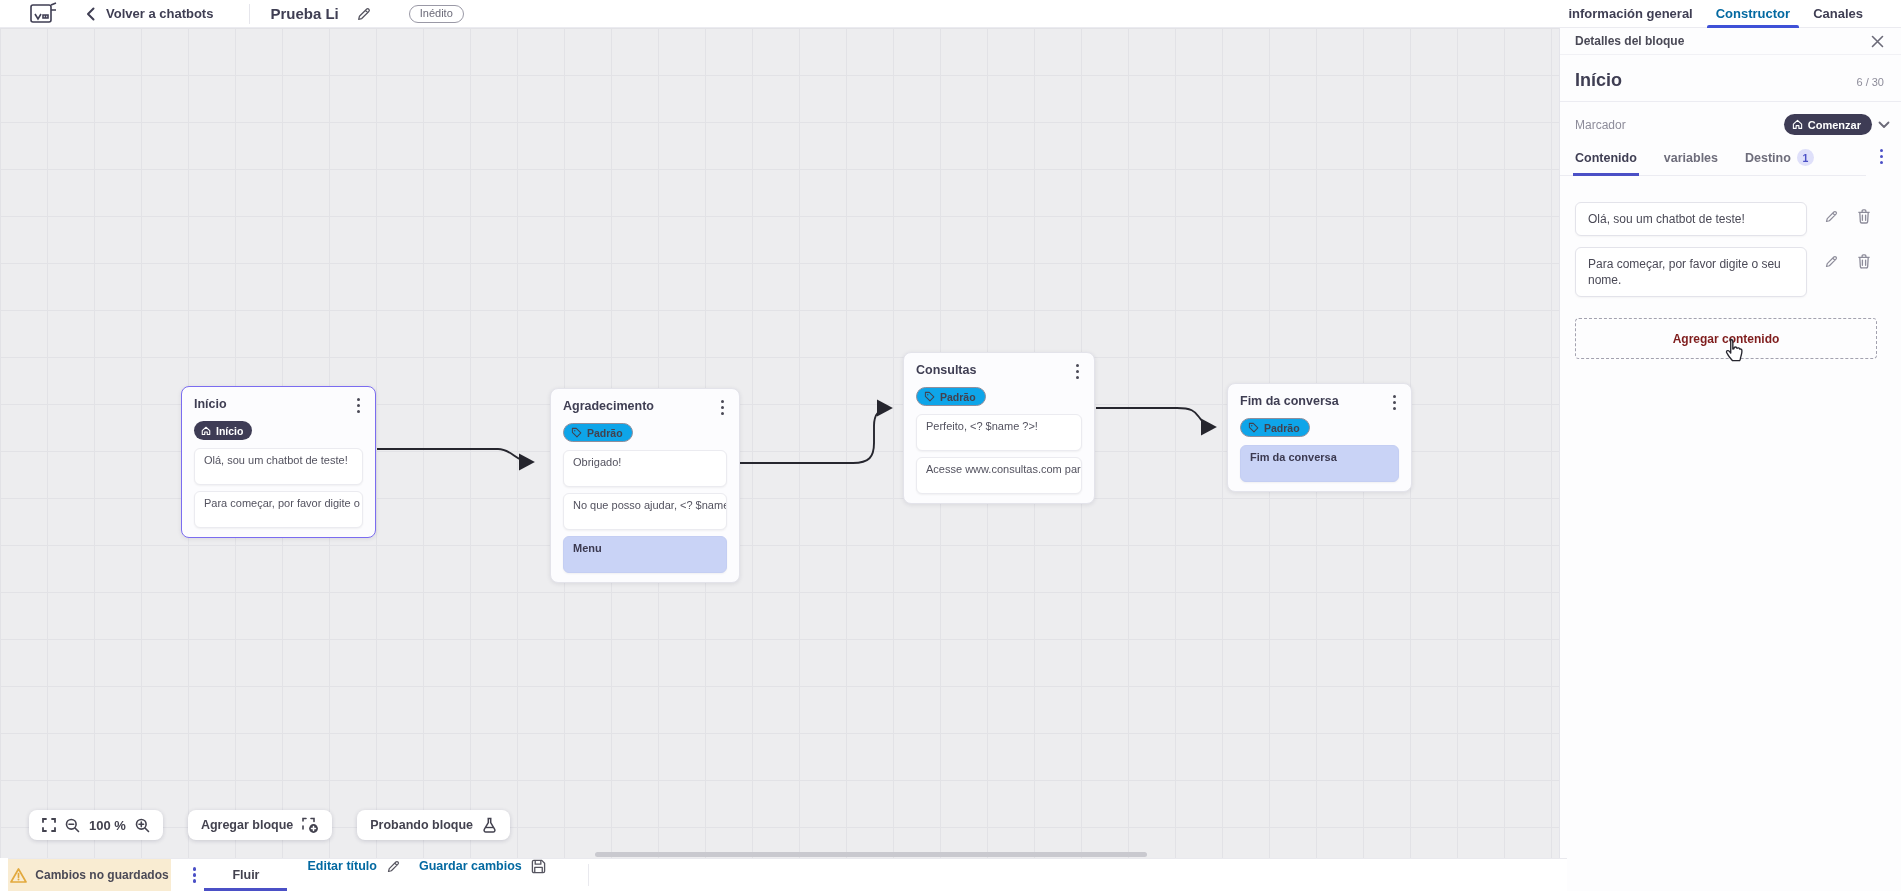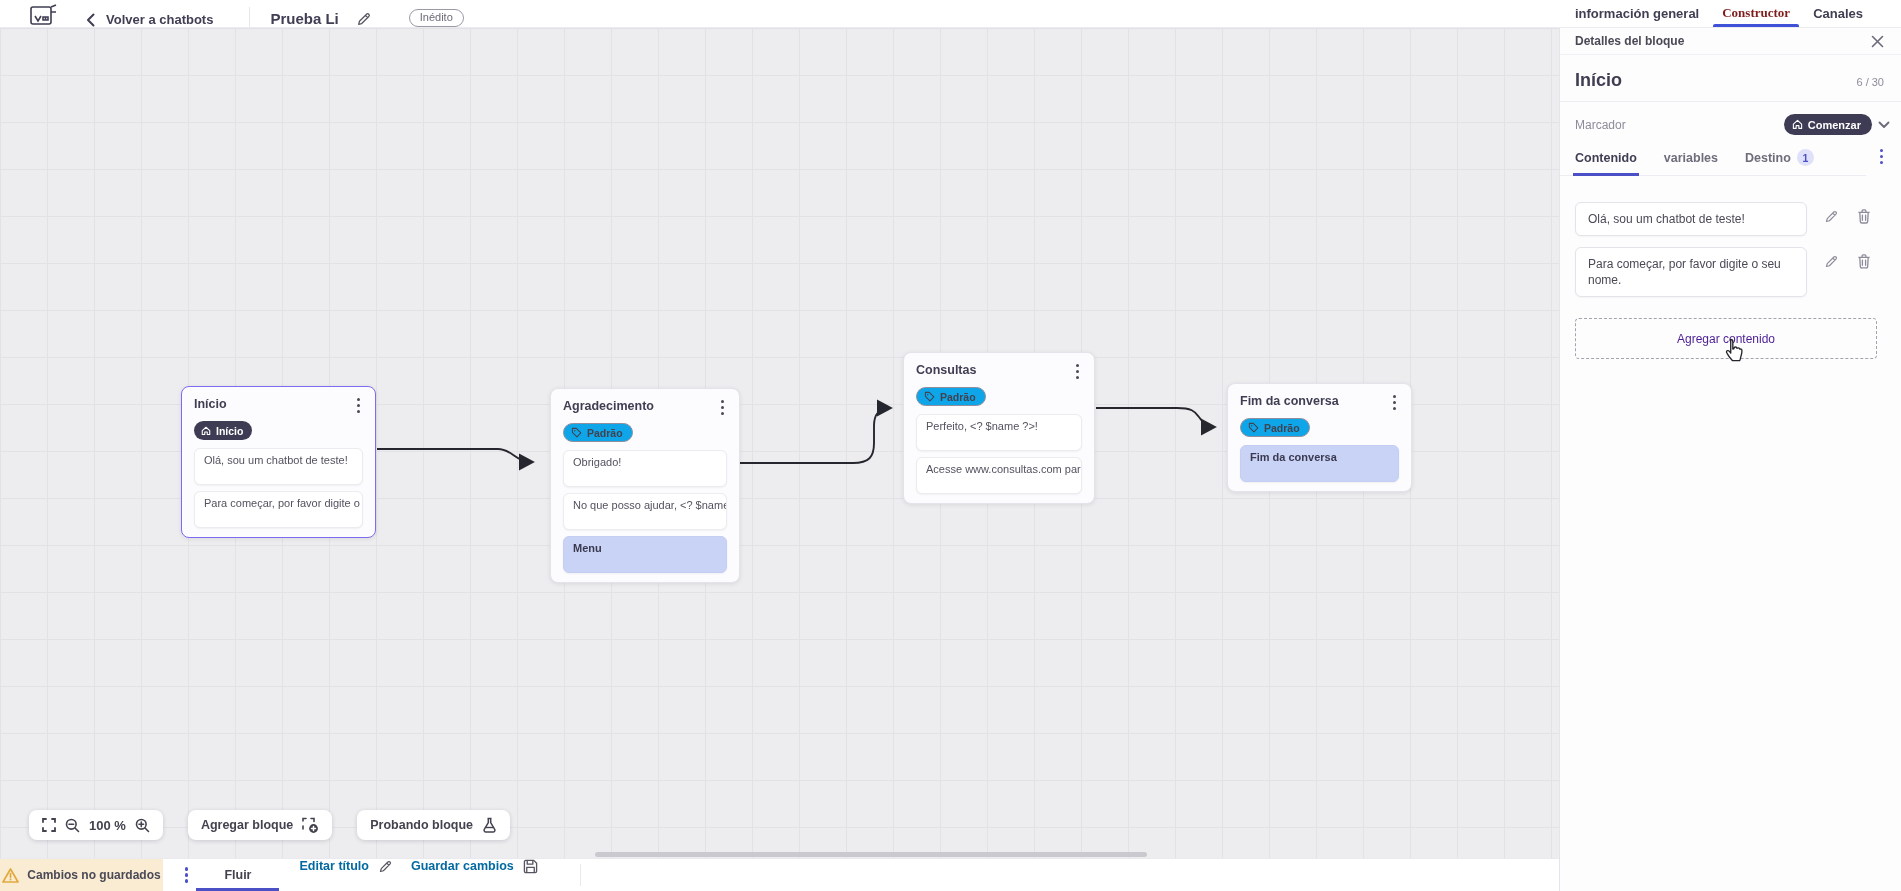--- a/index.html
+++ b/index.html
@@ -7,39 +7,39 @@
   body {
     position:relative; overflow:hidden; background:#ffffff;
     font-family:"Liberation Sans", sans-serif; color:#43424f;
   }
   svg { display:block; }
 
   
   .topbar {
     position:absolute; left:0; top:0; width:1901px; height:28px;
     background:#ffffff; border-bottom:1px solid #ebebf0;
-    display:flex; align-items:flex-end; z-index:30;
+    display:flex; align-items:center; z-index:30;
   }
   .tb-logo { margin-left:27px; width:34px; height:23px; color:#3f3e53; }
   .tb-back-chevron { margin-left:25px; color:#3f3e53; cursor:pointer; }
   .tb-back-label { margin-left:11px; font-size:13px; font-weight:700; color:#3f3e53; cursor:pointer; }
   .tb-divider { margin-left:36px; width:1px; height:20px; background:#e6e6ec; }
   .tb-title { margin-left:20px; font-size:15px; font-weight:600; color:#3f3e53; }
   .tb-edit { margin-left:17px; color:#55545f; }
   .tb-status {
     margin-left:37px; border:1px solid #9a99a6; border-radius:11px;
     padding:2px 10px 3px; font-size:11px; color:#6b6a78; line-height:1;
   }
   .tb-spacer { flex:1; }
   .tb-tabs { display:flex; align-items:stretch; height:28px; margin-right:38px; gap:23px; }
   .tb-tab {
     position:relative; display:flex; align-items:center;
     font-size:13px; font-weight:700; color:#3f3e53; cursor:pointer;
   }
-  .tb-tab.active { color:#7f1d1d;font-family:Liberation Serif, serif; }
+  .tb-tab.active { color:#0369a1; }
   .tb-tab.active::after {
     content:""; position:absolute; left:-9px; right:-9px; bottom:0; height:3px;
     background:#3f51d7; border-radius:2px 2px 0 0;
   }
 
   
   .canvas {
     position:absolute; left:0; top:28px; width:1559px; height:830px;
     background-color:#ededef;
     background-image:
@@ -94,21 +94,21 @@
   .ctrl .icon { display:flex; color:#43424f; }
   .zoom-value { font-size:13px; }
 
   .hscroll {
     position:absolute; left:595px; top:852px; width:552px; height:5px;
     border-radius:3px; background:#c9c9cf; z-index:14; cursor:pointer;
   }
 
   
   .statusbar {
-    position:absolute; left:0; top:858px; width:1559px; height:33px;
+    position:absolute; left:8px; top:858px; width:1559px; height:33px;
     background:#ffffff; border-top:1px solid #e9e9ee;
     display:flex; align-items:stretch; z-index:25;
   }
   .sb-unsaved {
     width:163px; background:#f9ecd2; display:flex; align-items:center; justify-content:center;
     gap:8px; font-size:12px; font-weight:700; color:#4a4956;
   }
   .sb-kebab { display:flex; flex-direction:column; gap:2.5px; align-self:center; margin-left:22px; cursor:pointer; }
   .sb-kebab i { width:3.4px; height:3.4px; border-radius:50%; background:#4b50c6; }
   .sb-tab {
@@ -177,21 +177,21 @@
     width:232px; background:#fff; border:1px solid #e3e3ea; border-radius:6px;
     box-shadow:0 1px 2px rgba(0,0,0,.04);
     padding:8px 12px; font-size:12px; line-height:16px; color:#4a4956;
   }
   .row-icon { margin-left:17px; margin-top:7px; color:#8d8c9a; cursor:pointer; display:flex; }
   .row-icon.trash { margin-left:18px; }
 
   .add-content {
     margin:21px 24px 0 15px; border:1px dashed #a3a2af; border-radius:4px;
     height:41px; display:flex; align-items:center; justify-content:center;
-    font-size:12px; font-weight:400; color:#4c1d95; cursor:pointer;
+    font-size:12px; font-weight:700; color:#7f1d1d; cursor:pointer;
   }
 
   .mouse-cursor { position:absolute; left:1722px; top:337px; z-index:50; pointer-events:none; }
 </style>
 </head>
 <body>
 
 <div class="topbar">
   <svg class="tb-logo" viewBox="0 0 34 23" fill="none" stroke="#3f3e53" stroke-width="1.6">
     <rect x="4" y="3" width="20" height="17" rx="2"></rect>

